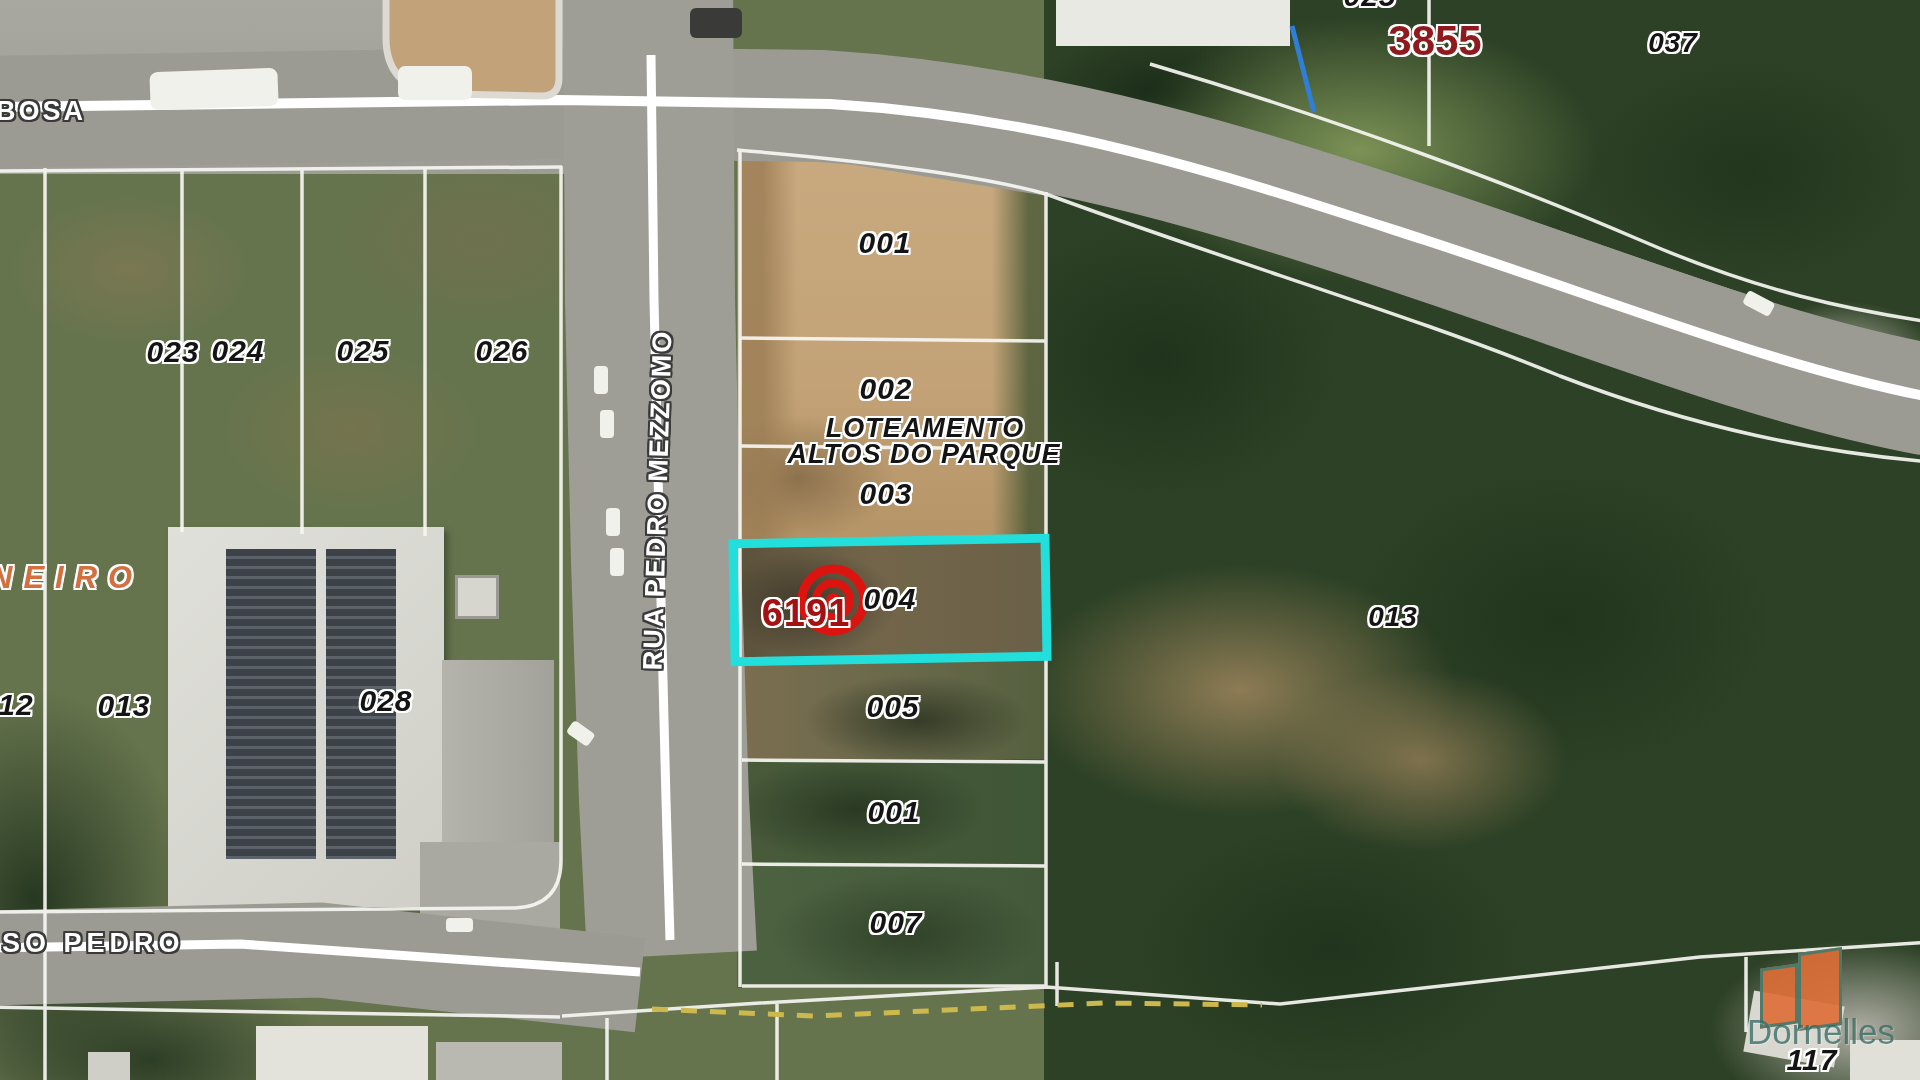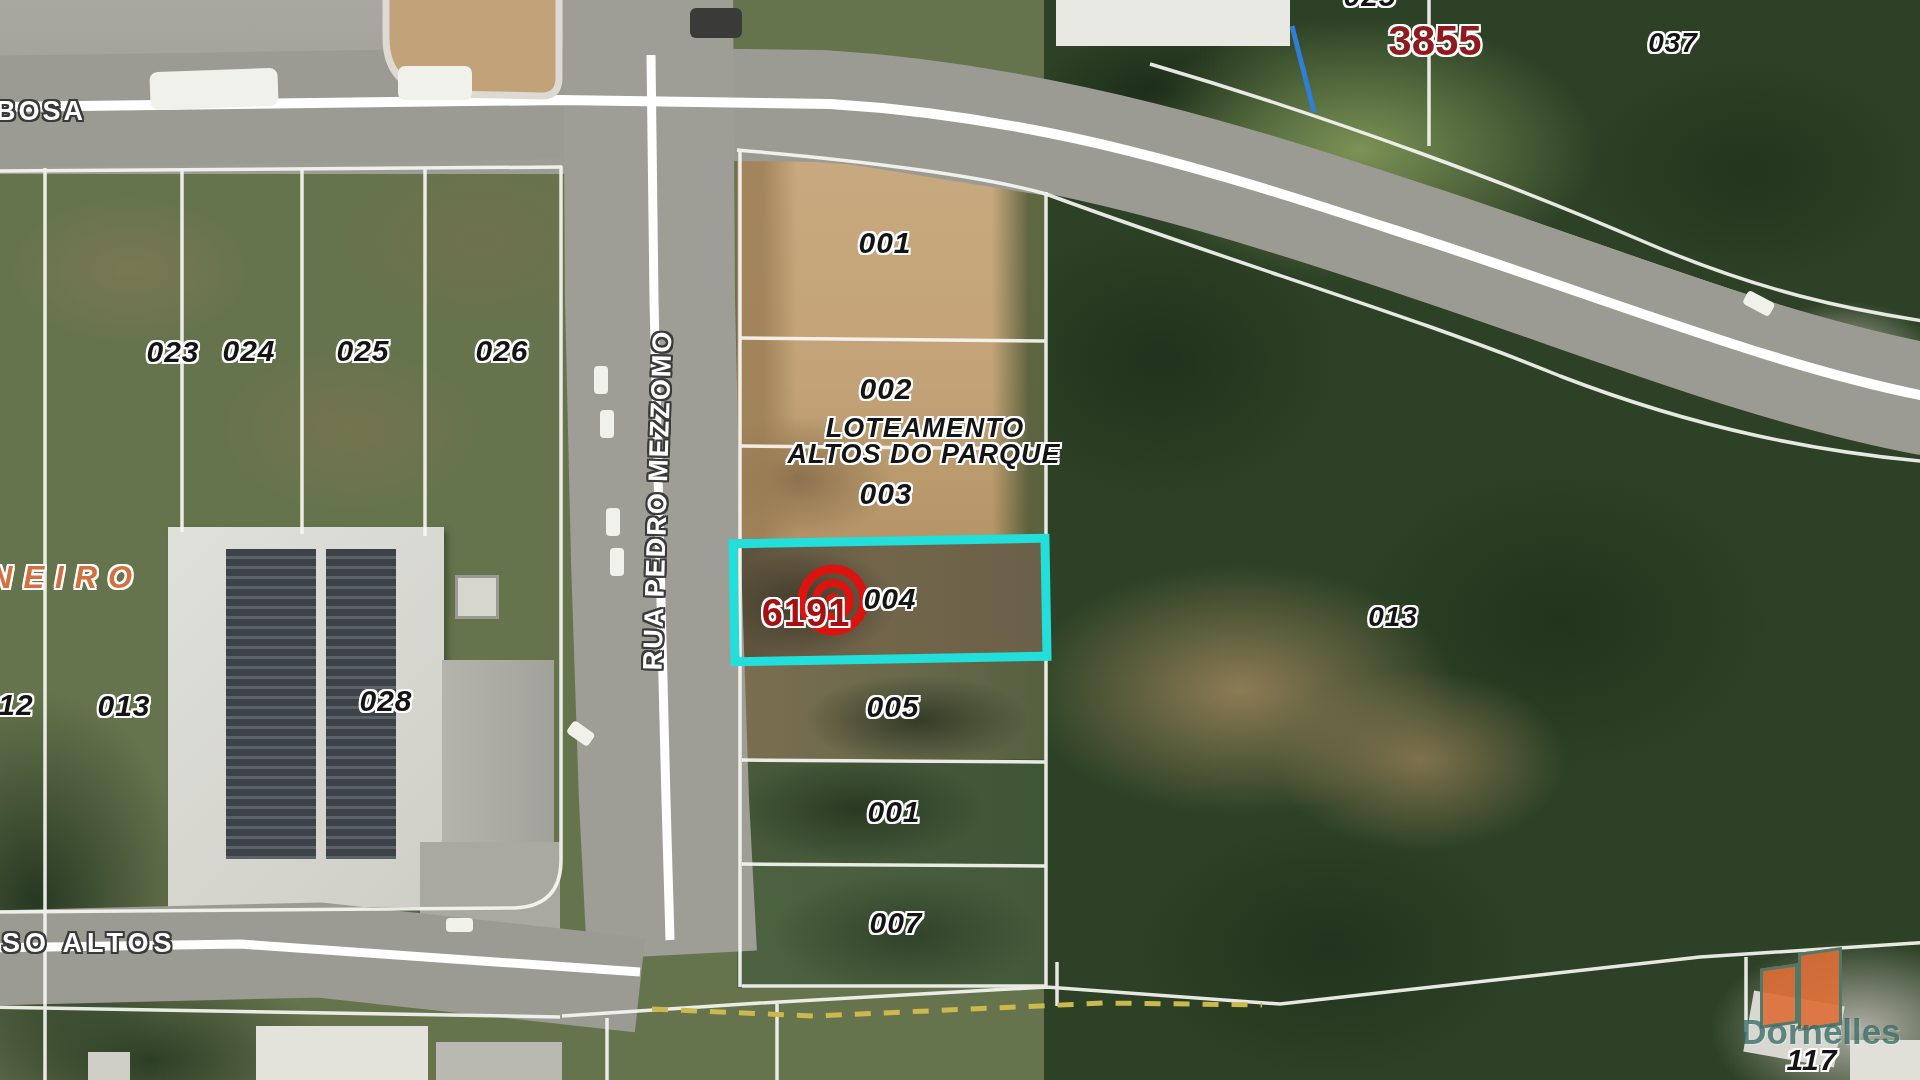--- a/index.html
+++ b/index.html
@@ -72,21 +72,21 @@
   .red2{color:#a31113;font-style:normal;font-size:38px;}
   .dev{font-size:27px;letter-spacing:1px;}
   .orange{
     color:#d2703f;font-size:31px;letter-spacing:11px;transform:none;
   }
   
   #watermark{position:absolute;left:1712px;top:946px;width:210px;height:120px;}
   .wm-shape{position:absolute;border:3px solid rgba(58,122,114,.85);background:rgba(222,110,54,.9);}
   .wm-text{
     position:absolute;left:14px;top:66px;width:190px;text-align:center;
-    font-size:35px;font-weight:bold;color:rgba(40,96,90,.72);
+    font-size:35px;font-weight:normal;color:rgba(40,96,90,.72);
     text-shadow:1px 1px 1px rgba(255,255,255,.35);
   }
 </style>
 </head>
 <body>
 
 <div id="stage">
 
   <div id="terrain"></div>
 
@@ -178,26 +178,26 @@
 
     <g>
       <circle cx="833" cy="600" r="31" fill="none" stroke="#dc1410" stroke-width="9"></circle>
       <circle cx="833" cy="600" r="17" fill="none" stroke="#dc1410" stroke-width="8"></circle>
       <circle cx="833" cy="600" r="7" fill="#dc1410"></circle>
     </g>
   </svg>
 
   <div class="street" style="left:-4px;top:96px;">BOSA</div>
   <div class="street" style="left:658px;top:500px;transform:translate(-50%,-50%) rotate(-88.3deg);letter-spacing:2px;">RUA PEDRO MEZZOMO</div>
-  <div class="street" style="left:2px;top:928px;letter-spacing:5px;">SO ALTOS</div>
+  <div class="street" style="left:2px;top:928px;letter-spacing:5px;">SO PEDRO</div>
 
   <div class="lbl orange" style="left:-10px;top:560px;">NEIRO</div>
 
   <div class="lbl" style="left:130px;top:352px;margin-left:43px;">023</div>
-  <div class="lbl" style="left:249px;top:351px;">024</div>
+  <div class="lbl" style="left:238px;top:351px;">024</div>
   <div class="lbl" style="left:363px;top:351px;">025</div>
   <div class="lbl" style="left:502px;top:351px;">026</div>
 
   <div class="lbl" style="left:16px;top:705px;">12</div>
   <div class="lbl" style="left:124px;top:706px;">013</div>
   <div class="lbl" style="left:386px;top:701px;font-style:italic;">028</div>
 
   <div class="lbl" style="left:885px;top:243px;">001</div>
   <div class="lbl" style="left:886px;top:389px;">002</div>
   <div class="lbl dev" style="left:925px;top:428px;">LOTEAMENTO</div>

